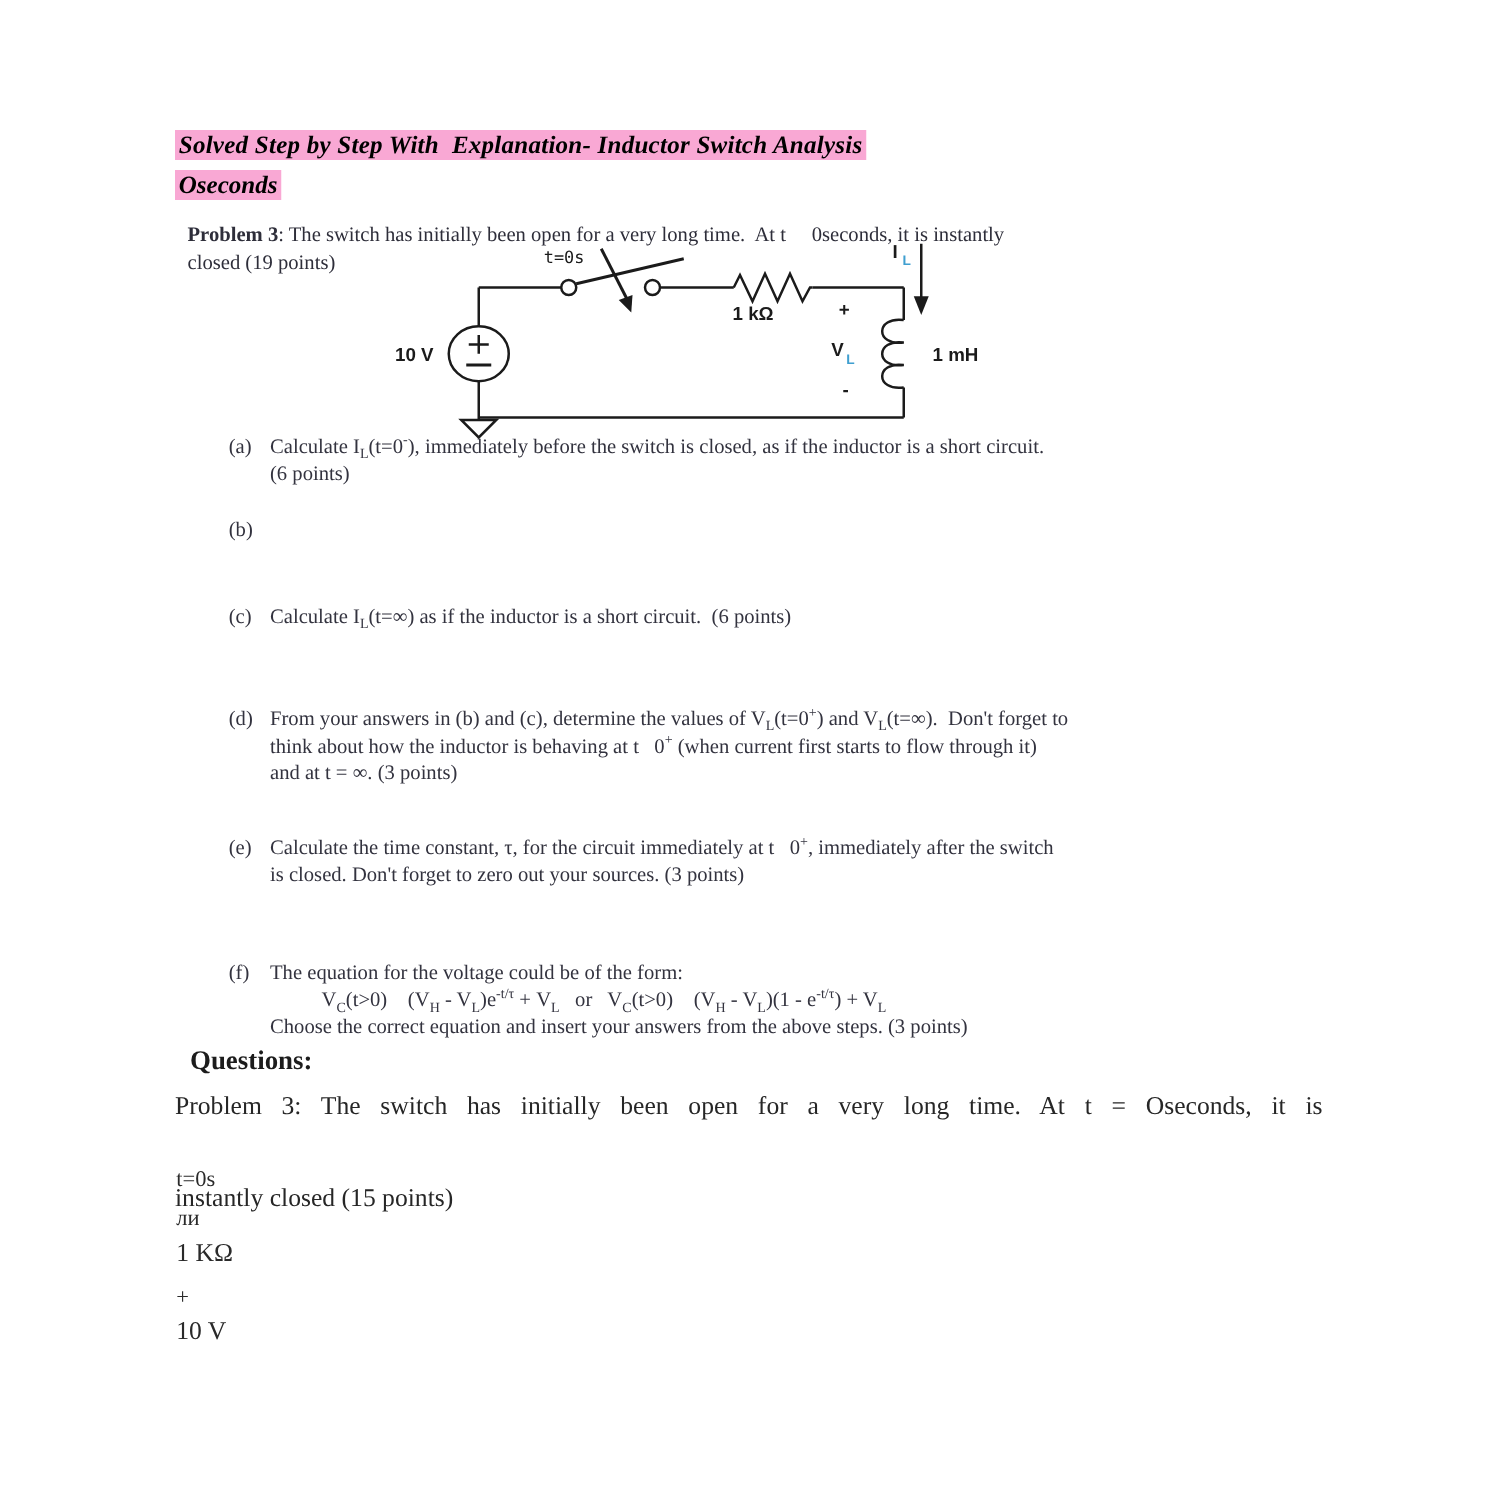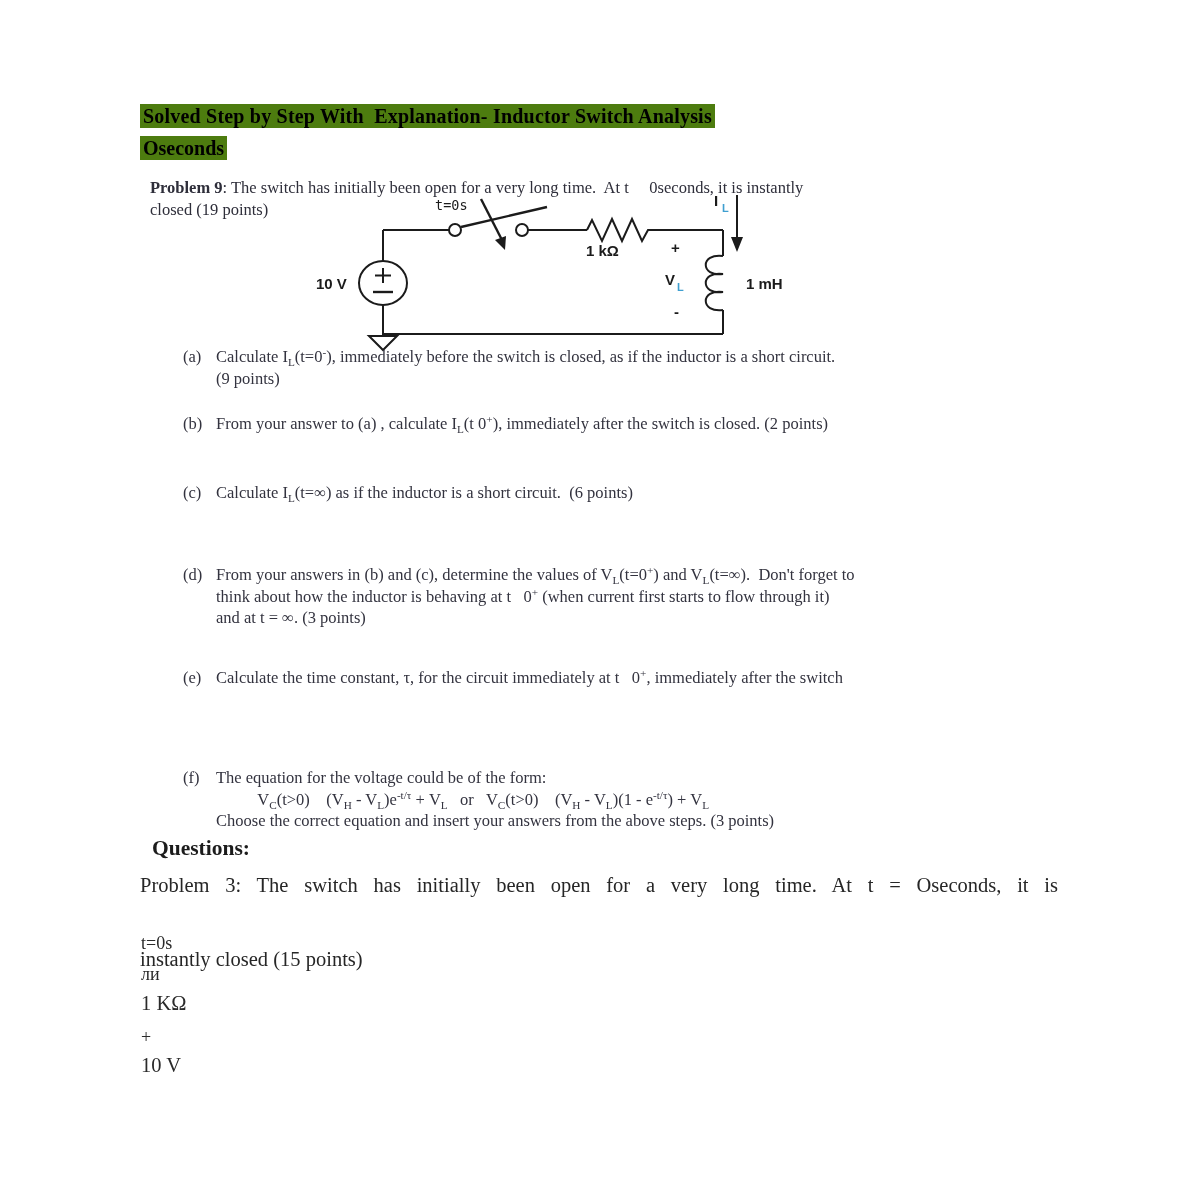--- a/index.html
+++ b/index.html
@@ -1,20 +1,20 @@
 <!DOCTYPE html>
 <html><head>
 <meta charset="utf-8">
 <style>
   html,body{margin:0;padding:0;background:#ffffff;}
   .page{
     position:relative;width:1200px;height:1200px;background:#ffffff;
     font-family:"Liberation Serif",serif;color:#32323c;overflow:hidden;
   }
-  .hl{background:#4d7c0f;padding:1px 3px;}
+  .hl{background:#f9a8d4;padding:1px 3px;font-style:italic;}
   .title-line{
     position:absolute;left:140px;top:105px;font-weight:bold;font-size:20px;
     color:#000;white-space:pre;letter-spacing:0.2px;
   }
   .subtitle-line{
     position:absolute;left:140px;top:137px;font-weight:bold;font-size:20px;color:#000;white-space:pre;
   }
   .scanned{filter:blur(0.3px);}
   .problem{
     position:absolute;left:150px;top:177px;width:905px;font-size:16.5px;
@@ -45,21 +45,21 @@
   .qi-4{top:1054px;font-size:20.5px;}
 </style>
 </head>
 <body>
 
 <div class="page">
 
   <div class="title-line"><span class="hl">Solved Step by Step With  Explanation- Inductor Switch Analysis</span></div>
   <div class="subtitle-line"><span class="hl">Oseconds</span></div>
 
-  <div class="problem scanned"><span class="plabel">Problem 9</span><span>: The switch has initially been open for a very long time.  At t     0seconds, it is instantly</span><br><span>closed (19 points)</span></div>
+  <div class="problem scanned"><span class="plabel">Problem 3</span><span>: The switch has initially been open for a very long time.  At t     0seconds, it is instantly</span><br><span>closed (19 points)</span></div>
 
   <svg class="circuit scanned" viewBox="0 0 500 175">
 
     <path class="wire" d="M83,40 L149,40"></path>
     <path class="wire" d="M228,40 L287,40"></path>
     <path class="wire" d="M350,40 L423,40"></path>
     <path class="wire" d="M423,40 L423,66"></path>
     <path class="wire" d="M423,120 L423,144"></path>
     <path class="wire" d="M83,144 L423,144"></path>
     <path class="wire" d="M83,40 L83,71"></path>
@@ -95,25 +95,25 @@
     </g>
     <text x="414" y="16">I</text>
     <text class="subL" x="422" y="22">L</text>
 
     <text x="371" y="63">+</text>
     <text x="365" y="95">V</text>
     <text class="subL" x="377" y="101">L</text>
     <text x="374" y="127">-</text>
   </svg>
 
-  <div class="part scanned" style="top:346px"><span class="plabel">(a)</span><span><span>Calculate I</span><sub>L</sub><span>(t=0</span><sup>-</sup><span>), immediately before the switch is closed, as if the inductor is a short circuit.</span><br><span>(9 points)</span></span></div>
-  <div class="part scanned" style="top:413px"><span class="plabel">(b)</span><span><span>From your answer to (a) , calculate I</span><sub>L</sub><span>(t 0</span><sup>+</sup><span>), immediately after the switch is closed. (2 points)</span></span></div>
+  <div class="part scanned" style="top:346px"><span class="plabel">(a)</span><span><span>Calculate I</span><sub>L</sub><span>(t=0</span><sup>-</sup><span>), immediately before the switch is closed, as if the inductor is a short circuit.</span><br><span>(6 points)</span></span></div>
+  <div class="part scanned" style="top:413px"><span class="plabel">(b)</span></div>
   <div class="part scanned" style="top:482px"><span class="plabel">(c)</span><span><span>Calculate I</span><sub>L</sub><span>(t=∞) as if the inductor is a short circuit.  (6 points)</span></span></div>
   <div class="part scanned" style="top:564px"><span class="plabel">(d)</span><span><span>From your answers in (b) and (c), determine the values of V</span><sub>L</sub><span>(t=0</span><sup>+</sup><span>) and V</span><sub>L</sub><span>(t=∞).  Don't forget to</span><br><span>think about how the inductor is behaving at t   0</span><sup>+</sup><span> (when current first starts to flow through it)</span><br><span>and at t = ∞. (3 points)</span></span></div>
-  <div class="part scanned" style="top:667px"><span class="plabel">(e)</span><span><span>Calculate the time constant, τ, for the circuit immediately at t   0</span><sup>+</sup><span>, immediately after the switch</span><br></span></div>
+  <div class="part scanned" style="top:667px"><span class="plabel">(e)</span><span><span>Calculate the time constant, τ, for the circuit immediately at t   0</span><sup>+</sup><span>, immediately after the switch</span><br><span>is closed. Don't forget to zero out your sources. (3 points)</span></span></div>
   <div class="part scanned" style="top:767px"><span class="plabel">(f)</span><span><span>The equation for the voltage could be of the form:</span><br><span>          V</span><sub>C</sub><span>(t&gt;0)    (V</span><sub>H</sub><span> - V</span><sub>L</sub><span>)e</span><sup>-t/τ</sup><span> + V</span><sub>L</sub><span>   or   V</span><sub>C</sub><span>(t&gt;0)    (V</span><sub>H</sub><span> - V</span><sub>L</sub><span>)(1 - e</span><sup>-t/τ</sup><span>) + V</span><sub>L</sub><br><span>Choose the correct equation and insert your answers from the above steps. (3 points)</span></span></div>
 
   <div class="qhead">Questions:</div>
   <div class="qpara">
     <div class="l1">Problem 3: The switch has initially been open for a very long time. At t = Oseconds, it is</div>
     <div>instantly closed (15 points)</div>
   </div>
   <div class="qitem qi-0">t=0s</div>
   <div class="qitem qi-1">ли</div>
   <div class="qitem qi-2">1 KΩ</div>

